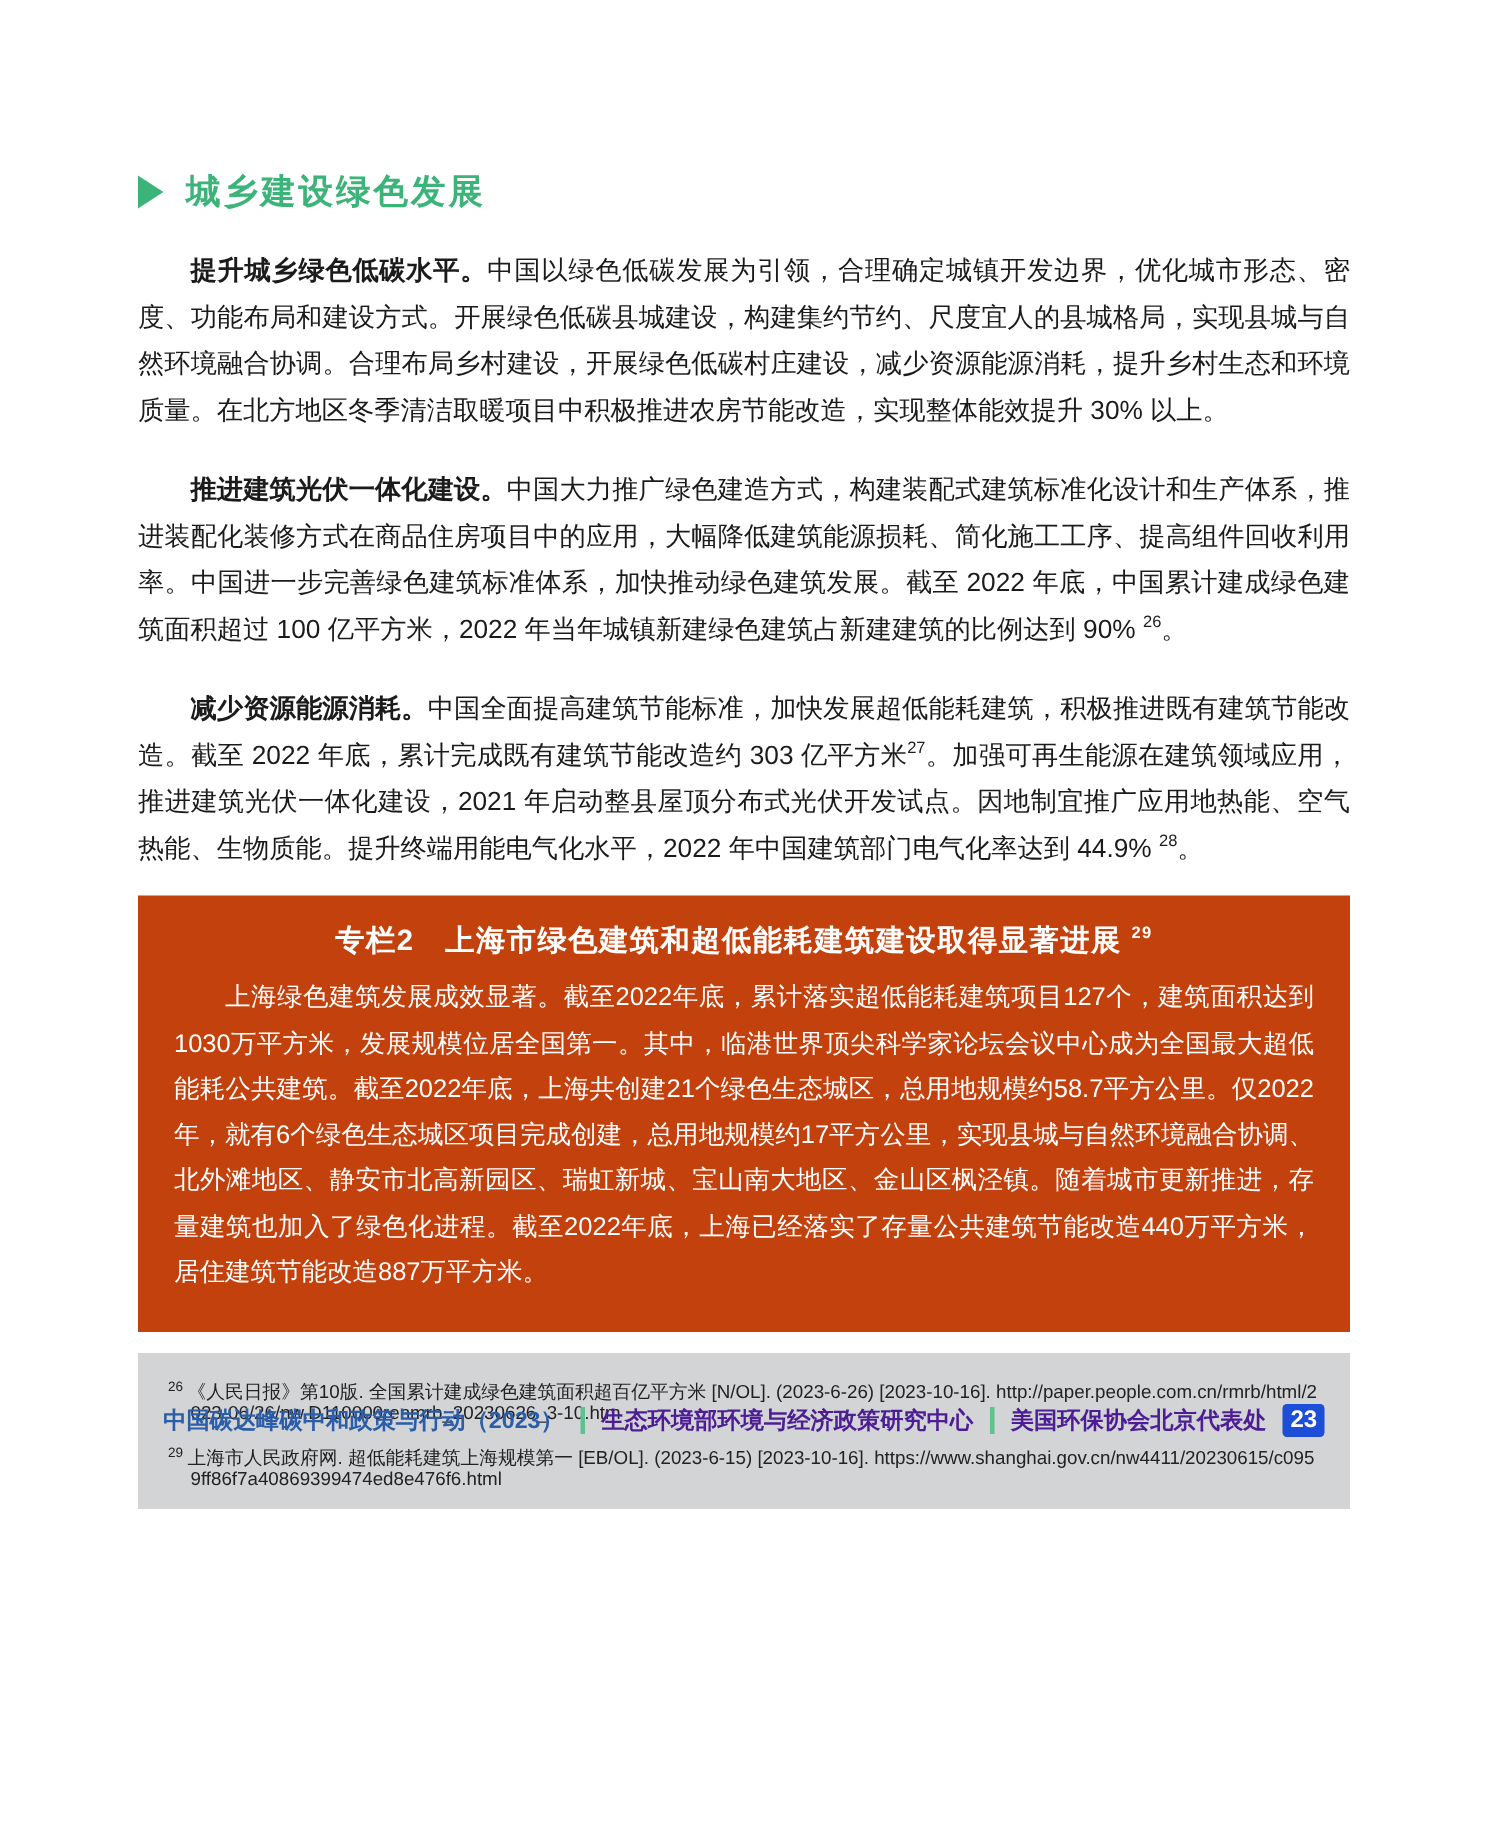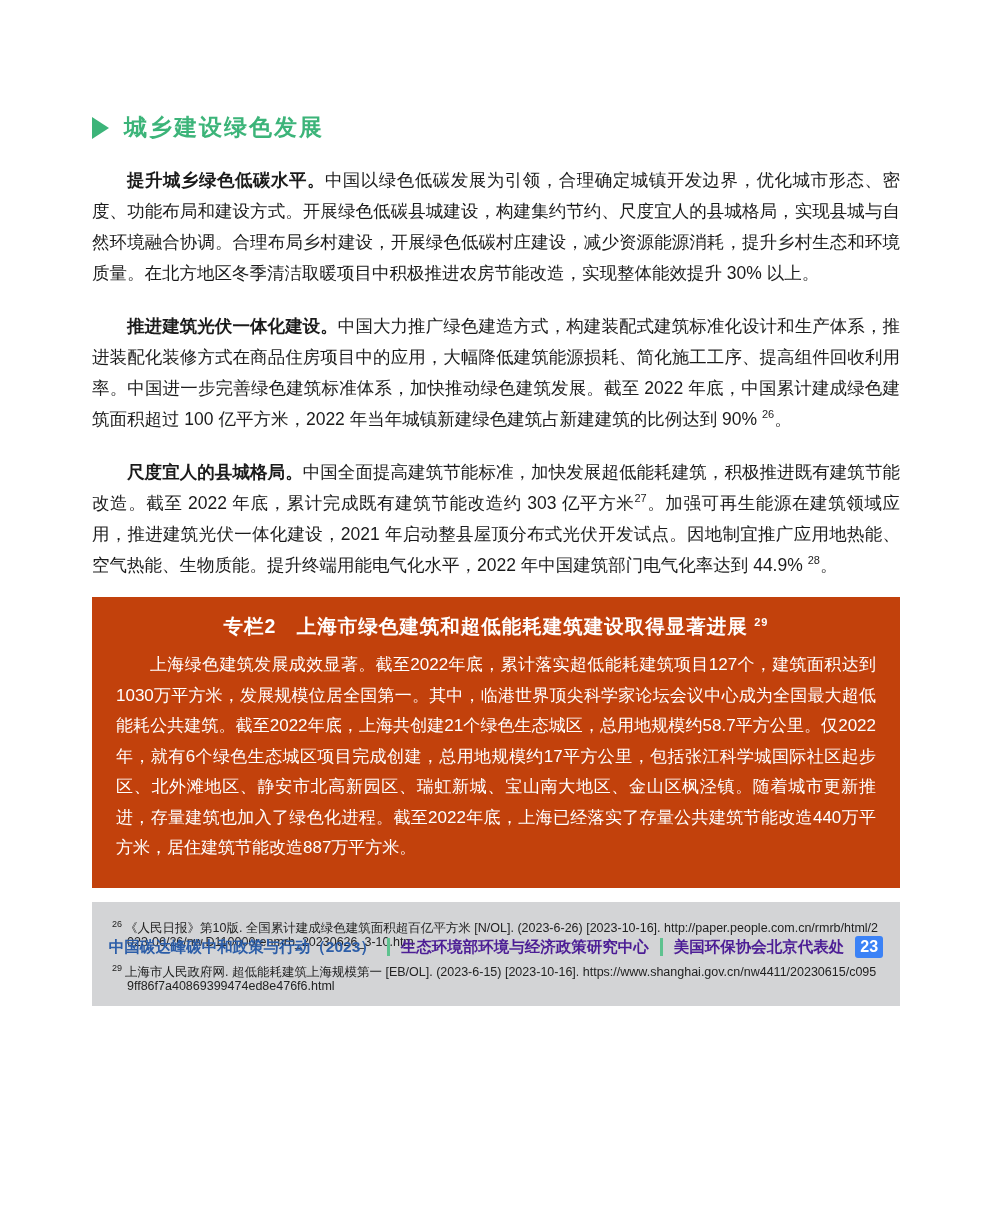--- a/index.html
+++ b/index.html
@@ -105,21 +105,21 @@
     white-space: nowrap;
   }
   .footer-report { color: #2b5da8; }
   .footer-org { color: #4c1d95; }
   .footer-divider {
     width: 3px;
     height: 18px;
     background: #5ec28f;
   }
   .page-badge {
-    background: #3b82f6;
+    background: #1d4ed8;
     color: #ffffff;
     font-size: 16px;
     font-weight: bold;
     padding: 2px 5px;
     border-radius: 3px;
   }
 </style>
 </head>
 <body>
 
@@ -128,25 +128,25 @@
 
     <div class="section-header">
       <span class="triangle-icon"></span>
       <span class="section-title">城乡建设绿色发展</span>
     </div>
 
     <p class="para"><span class="lead">提升城乡绿色低碳水平。</span><span>中国以绿色低碳发展为引领，合理确定城镇开发边界，优化城市形态、密度、功能布局和建设方式。开展绿色低碳县城建设，构建集约节约、尺度宜人的县城格局，实现县城与自然环境融合协调。合理布局乡村建设，开展绿色低碳村庄建设，减少资源能源消耗，提升乡村生态和环境质量。在北方地区冬季清洁取暖项目中积极推进农房节能改造，实现整体能效提升 30% 以上。</span></p>
 
     <p class="para"><span class="lead">推进建筑光伏一体化建设。</span><span>中国大力推广绿色建造方式，构建装配式建筑标准化设计和生产体系，推进装配化装修方式在商品住房项目中的应用，大幅降低建筑能源损耗、简化施工工序、提高组件回收利用率。中国进一步完善绿色建筑标准体系，加快推动绿色建筑发展。截至 2022 年底，中国累计建成绿色建筑面积超过 100 亿平方米，2022 年当年城镇新建绿色建筑占新建建筑的比例达到 90% </span><sup>26</sup><span>。</span></p>
 
-    <p class="para"><span class="lead">尺度宜人的县城格局。</span><span>中国全面提高建筑节能标准，加快发展超低能耗建筑，积极推进既有建筑节能改造。截至 2022 年底，累计完成既有建筑节能改造约 303 亿平方米</span><sup>27</sup><span>。加强可再生能源在建筑领域应用，推进建筑光伏一体化建设，2021 年启动整县屋顶分布式光伏开发试点。因地制宜推广应用地热能、空气热能、生物质能。提升终端用能电气化水平，2022 年中国建筑部门电气化率达到 44.9% </span><sup>28</sup><span>。</span></p>
+    <p class="para"><span class="lead">减少资源能源消耗。</span><span>中国全面提高建筑节能标准，加快发展超低能耗建筑，积极推进既有建筑节能改造。截至 2022 年底，累计完成既有建筑节能改造约 303 亿平方米</span><sup>27</sup><span>。加强可再生能源在建筑领域应用，推进建筑光伏一体化建设，2021 年启动整县屋顶分布式光伏开发试点。因地制宜推广应用地热能、空气热能、生物质能。提升终端用能电气化水平，2022 年中国建筑部门电气化率达到 44.9% </span><sup>28</sup><span>。</span></p>
 
     <div class="green-box">
       <div class="box-title"><span>专栏2　上海市绿色建筑和超低能耗建筑建设取得显著进展 </span><sup>29</sup></div>
-      <p class="box-body">上海绿色建筑发展成效显著。截至2022年底，累计落实超低能耗建筑项目127个，建筑面积达到1030万平方米，发展规模位居全国第一。其中，临港世界顶尖科学家论坛会议中心成为全国最大超低能耗公共建筑。截至2022年底，上海共创建21个绿色生态城区，总用地规模约58.7平方公里。仅2022年，就有6个绿色生态城区项目完成创建，总用地规模约17平方公里，包括张江科学城国际社区起步区、北外滩地区、静安市北高新园区、瑞虹新城、宝山南大地区、金山区枫泾镇。随着城市更新推进，存量建筑也加入了绿色化进程。截至2022年底，上海已经落实了存量公共建筑节能改造440万平方米，居住建筑节能改造887万平方米。</p>
+      <p class="box-body">上海绿色建筑发展成效显著。截至2022年底，累计落实超低能耗建筑项目127个，建筑面积达到1030万平方米，发展规模位居全国第一。其中，临港世界顶尖科学家论坛会议中心成为全国最大超低能耗公共建筑。截至2022年底，上海共创建21个绿色生态城区，总用地规模约58.7平方公里。仅2022年，就有6个绿色生态城区项目完成创建，总用地规模约17平方公里，实现县城与自然环境融合协调、北外滩地区、静安市北高新园区、瑞虹新城、宝山南大地区、金山区枫泾镇。随着城市更新推进，存量建筑也加入了绿色化进程。截至2022年底，上海已经落实了存量公共建筑节能改造440万平方米，居住建筑节能改造887万平方米。</p>
     </div>
 
     <div class="footnotes">
       <p class="footnote"><sup>26</sup><span>《人民日报》第10版. 全国累计建成绿色建筑面积超百亿平方米 [N/OL]. (2023-6-26) [2023-10-16]. http://paper.people.com.cn/rmrb/html/2023-06/26/nw.D110000renmrb_20230626_3-10.htm</span></p>
       <p class="footnote"><sup>29</sup><span>上海市人民政府网. 超低能耗建筑上海规模第一 [EB/OL]. (2023-6-15) [2023-10-16]. https://www.shanghai.gov.cn/nw4411/20230615/c0959ff86f7a40869399474ed8e476f6.html</span></p>
     </div>
 
   </div>
 
   <div class="footer">

